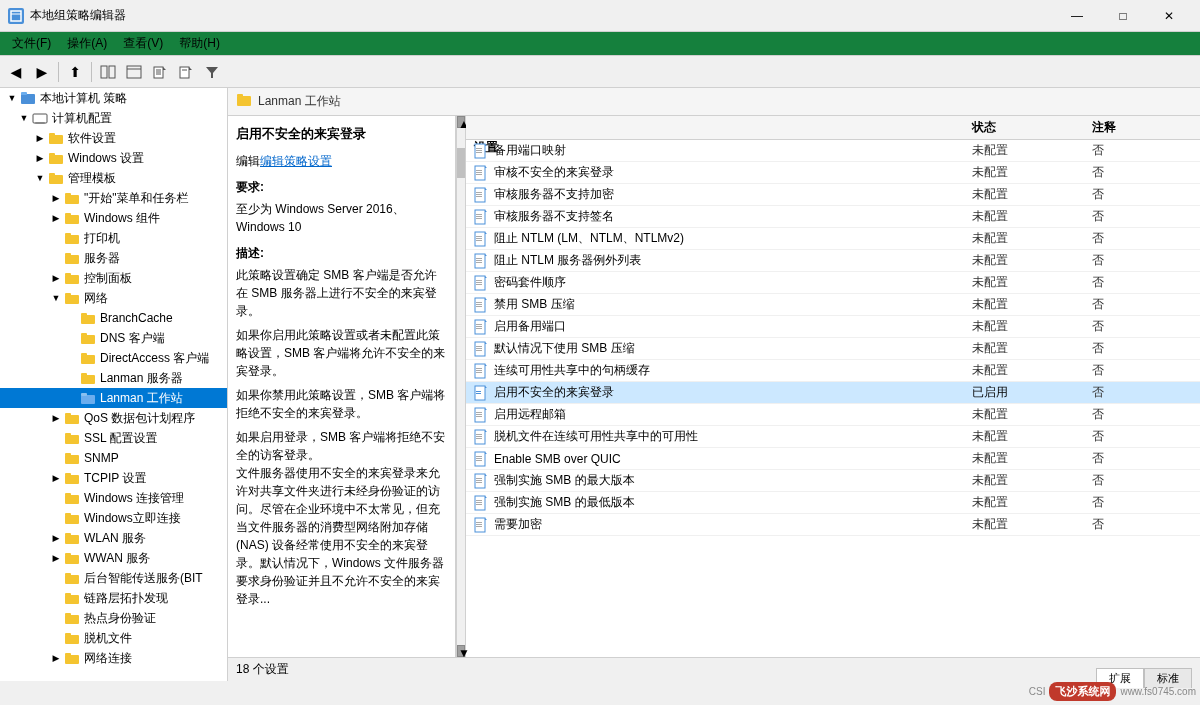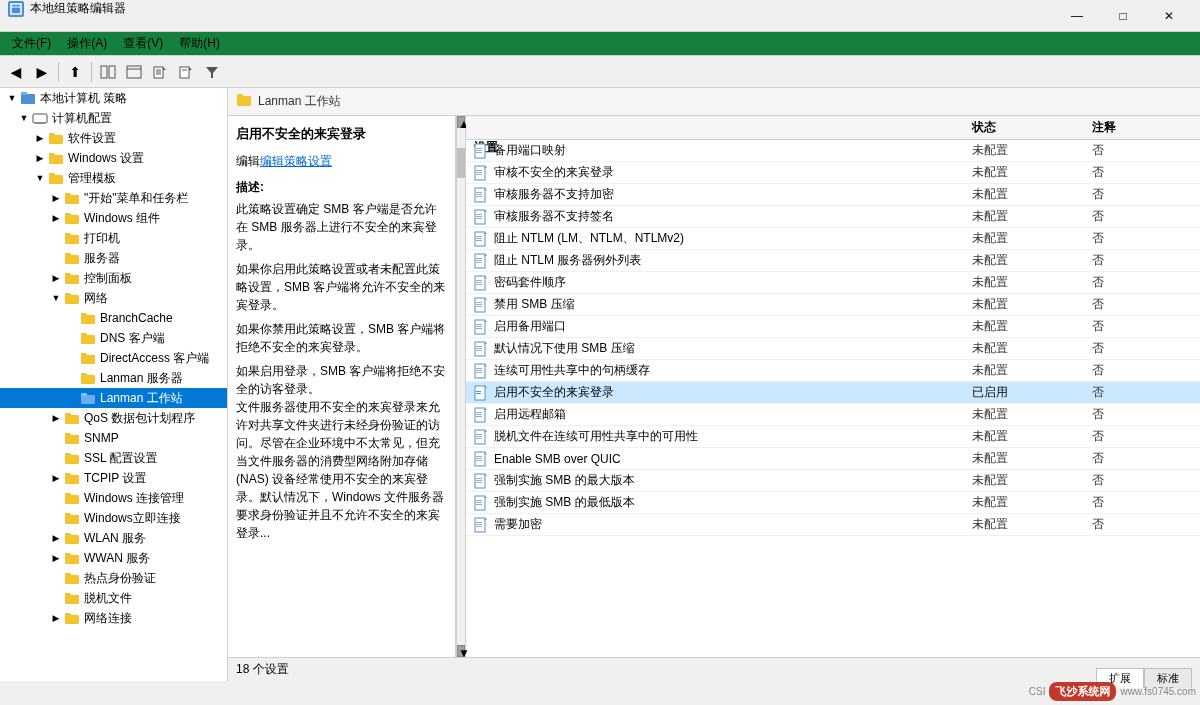--- a/index.html
+++ b/index.html
@@ -1,20 +1,20 @@
 <!DOCTYPE html>
 <html><head>
   <meta charset="utf-8">
   <style>
     * { margin: 0; padding: 0; box-sizing: border-box; }
     body { width: 1200px; height: 705px; font-family: 'Microsoft YaHei', SimSun, Arial, sans-serif; font-size: 12px; background: #f0f0f0; overflow: hidden; }
     
     
     .title-bar {
-      display: flex; align-items: flex-start; justify-content: space-between;
+      display: flex; align-items: center; justify-content: space-between;
       background: #f0f0f0; height: 32px; padding: 0 8px;
       border-bottom: 1px solid #d0d0d0;
     }
     .title-bar-left { display: flex; align-items: center; gap: 6px; font-size: 12px; }
     .title-bar-icon { width: 16px; height: 16px; background: #4a90d9; border-radius: 2px; display: flex; align-items: center; justify-content: center; }
     .title-bar-controls { display: flex; gap: 0; }
     .title-btn { width: 46px; height: 32px; border: none; background: transparent; cursor: pointer; font-size: 12px; display: flex; align-items: center; justify-content: center; }
     
     
     .menu-bar {
@@ -383,35 +383,35 @@
     </div>
 
     <div class="tree-item indent-3">
       <span class="tree-expand" style="visibility:hidden">▶</span>
       <span class="folder-icon">
           <svg width="16" height="12" viewBox="0 0 16 12">
             <rect x="1" y="3" width="14" height="9" rx="1" fill="#f4c430"></rect>
             <rect x="1" y="1" width="6" height="3" rx="1" fill="#f4c430"></rect>
           </svg>
         </span>
+      <span>SSL 配置设置</span>
+    </div>
+
+    <div class="tree-item indent-3">
+      <span class="tree-expand" style="visibility:hidden">▶</span>
+      <span class="folder-icon">
+          <svg width="16" height="12" viewBox="0 0 16 12">
+            <rect x="1" y="3" width="14" height="9" rx="1" fill="#f4c430"></rect>
+            <rect x="1" y="1" width="6" height="3" rx="1" fill="#f4c430"></rect>
+          </svg>
+        </span>
       <span>SNMP</span>
     </div>
 
     <div class="tree-item indent-3">
-      <span class="tree-expand" style="visibility:hidden">▶</span>
-      <span class="folder-icon">
-          <svg width="16" height="12" viewBox="0 0 16 12">
-            <rect x="1" y="3" width="14" height="9" rx="1" fill="#f4c430"></rect>
-            <rect x="1" y="1" width="6" height="3" rx="1" fill="#f4c430"></rect>
-          </svg>
-        </span>
-      <span>SSL 配置设置</span>
-    </div>
-
-    <div class="tree-item indent-3">
       <span class="tree-expand">▶</span>
       <span class="folder-icon">
           <svg width="16" height="12" viewBox="0 0 16 12">
             <rect x="1" y="3" width="14" height="9" rx="1" fill="#f4c430"></rect>
             <rect x="1" y="1" width="6" height="3" rx="1" fill="#f4c430"></rect>
           </svg>
         </span>
       <span>TCPIP 设置</span>
     </div>
 
@@ -452,21 +452,41 @@
       <span class="tree-expand">▶</span>
       <span class="folder-icon">
           <svg width="16" height="12" viewBox="0 0 16 12">
             <rect x="1" y="3" width="14" height="9" rx="1" fill="#f4c430"></rect>
             <rect x="1" y="1" width="6" height="3" rx="1" fill="#f4c430"></rect>
           </svg>
         </span>
       <span>WWAN 服务</span>
     </div>
 
-
+    <div class="tree-item indent-3">
+      <span class="tree-expand" style="visibility:hidden">▶</span>
+      <span class="folder-icon">
+          <svg width="16" height="12" viewBox="0 0 16 12">
+            <rect x="1" y="3" width="14" height="9" rx="1" fill="#f4c430"></rect>
+            <rect x="1" y="1" width="6" height="3" rx="1" fill="#f4c430"></rect>
+          </svg>
+        </span>
+      <span>后台智能传送服务(BIT</span>
+    </div>
+
+    <div class="tree-item indent-3">
+      <span class="tree-expand" style="visibility:hidden">▶</span>
+      <span class="folder-icon">
+          <svg width="16" height="12" viewBox="0 0 16 12">
+            <rect x="1" y="3" width="14" height="9" rx="1" fill="#f4c430"></rect>
+            <rect x="1" y="1" width="6" height="3" rx="1" fill="#f4c430"></rect>
+          </svg>
+        </span>
+      <span>链路层拓扑发现</span>
+    </div>
 
     <div class="tree-item indent-3">
       <span class="tree-expand" style="visibility:hidden">▶</span>
       <span class="folder-icon">
           <svg width="16" height="12" viewBox="0 0 16 12">
             <rect x="1" y="3" width="14" height="9" rx="1" fill="#f4c430"></rect>
             <rect x="1" y="1" width="6" height="3" rx="1" fill="#f4c430"></rect>
           </svg>
         </span>
       <span>热点身份验证</span>
@@ -508,20 +528,24 @@
       </span>
       <span>Lanman 工作站</span>
     </div>
 
     <div class="content-area">
 
       <div class="desc-panel">
         <div class="desc-title">启用不安全的来宾登录</div>
         <div>
           <span>编辑</span><a class="desc-link">编辑策略设置</a>
+        </div>
+        <div class="desc-section">
+          <div class="desc-label">要求:</div>
+          <div>至少为 Windows Server 2016、Windows 10</div>
         </div>
         <div class="desc-section">
           <div class="desc-label">描述:</div>
           <div style="margin-bottom:6px;">此策略设置确定 SMB 客户端是否允许在 SMB 服务器上进行不安全的来宾登录。</div>
           <div style="margin-bottom:6px;">如果你启用此策略设置或者未配置此策略设置，SMB 客户端将允许不安全的来宾登录。</div>
           <div style="margin-bottom:6px;">如果你禁用此策略设置，SMB 客户端将拒绝不安全的来宾登录。</div>
           <div style="margin-bottom:0;">如果启用登录，SMB 客户端将拒绝不安全的访客登录。</div>
           <div>文件服务器使用不安全的来宾登录来允许对共享文件夹进行未经身份验证的访问。尽管在企业环境中不太常见，但充当文件服务器的消费型网络附加存储 (NAS) 设备经常使用不安全的来宾登录。默认情况下，Windows 文件服务器要求身份验证并且不允许不安全的来宾登录...</div>
         </div>
       </div>

